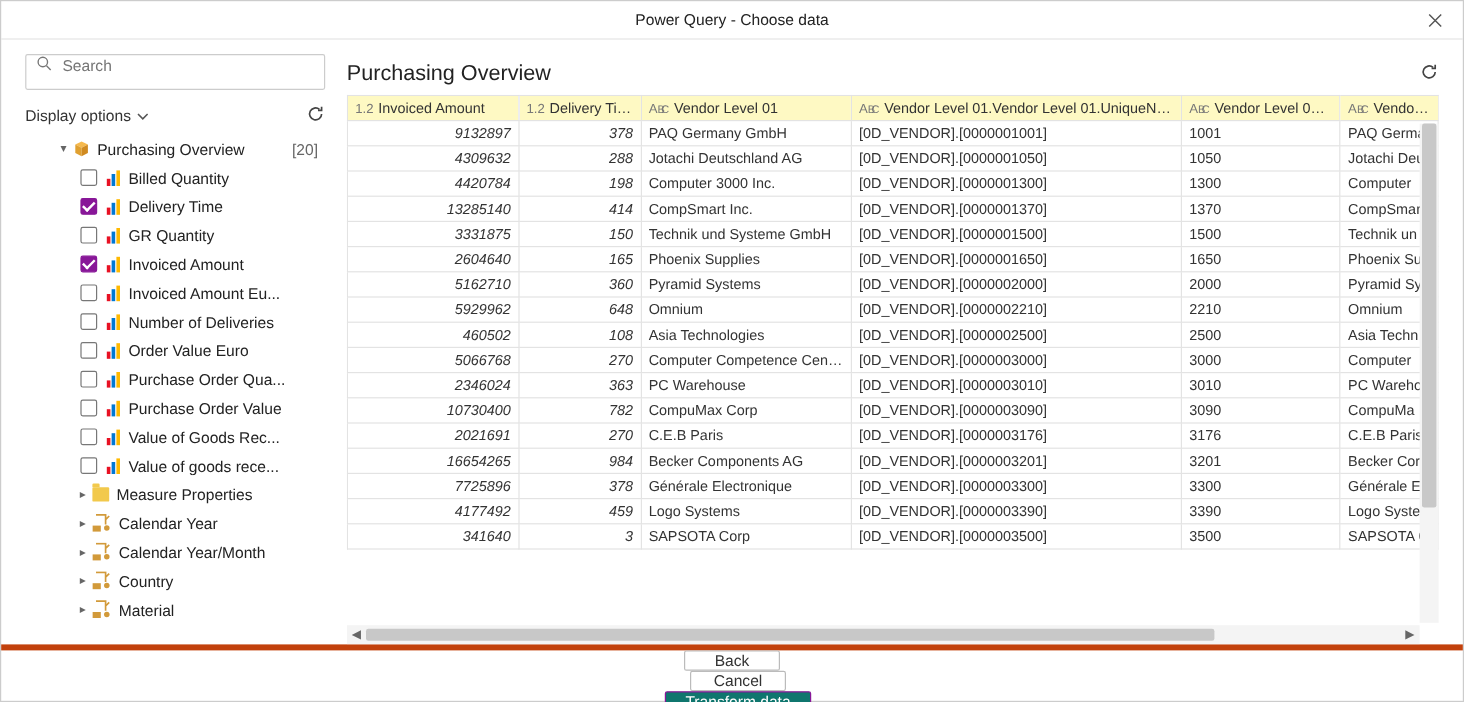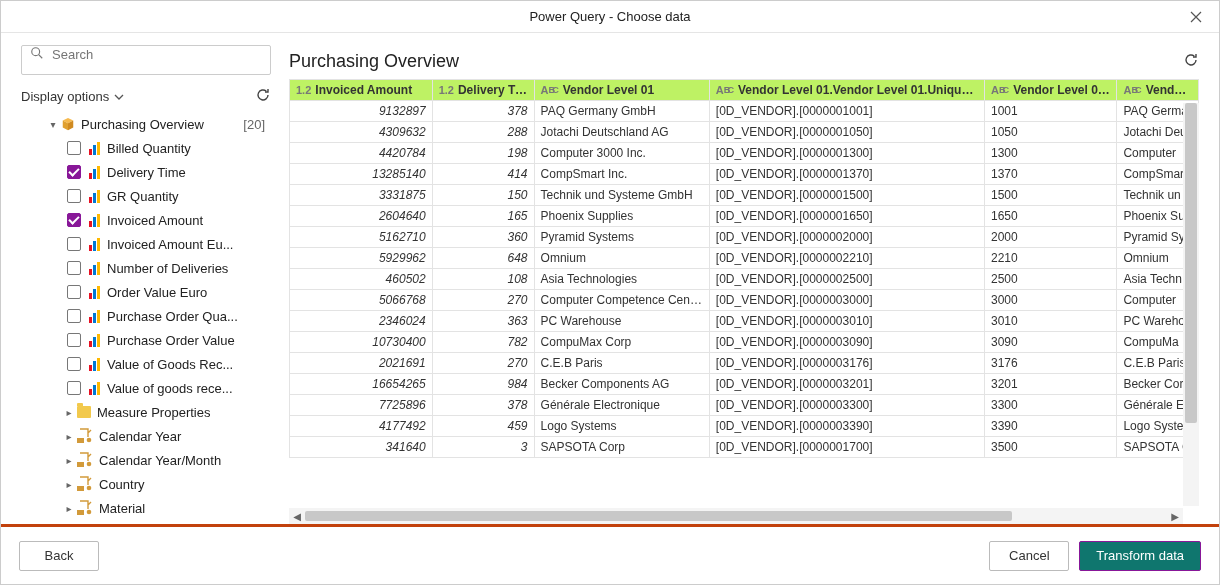--- a/index.html
+++ b/index.html
@@ -39,32 +39,32 @@
   .folder-icon::before { content:""; position:absolute; top:-3px; left:0; width:6px; height:3px; background:#f2c94c; border-radius:1px 1px 0 0; }
   .dim-icon { display:inline-flex; width:16px; height:16px; margin-right:6px; align-items:center; justify-content:center; color:#d29a3a; }
   .tree-label { overflow:hidden; text-overflow:ellipsis; flex:1; }
 
   .right-pane { flex:1; display:flex; flex-direction:column; padding-left:18px; overflow:hidden; }
   .right-header { display:flex; align-items:center; justify-content:space-between; height:32px; }
   .right-title { font-size:18px; color:#222; }
   .grid-wrap { flex:1; border:0; overflow:hidden; position:relative; margin-top:2px; }
   .grid { width:100%; border-collapse:collapse; table-layout:fixed; }
   .grid th, .grid td { border:1px solid #e3e3e3; height:21px; font-size:12px; padding:0 6px; overflow:hidden; text-overflow:ellipsis; white-space:nowrap; }
-  .grid th { background:#bef264; text-align:left; font-weight:700; color:#333; position:relative; }
+  .grid th { background:#fef9c3; text-align:left; font-weight:400; color:#333; position:relative; }
   .grid th .type { color:#777; margin-right:4px; font-size:11px; display:inline-flex; align-items:center; }
   .grid td.num { text-align:right; font-style:italic; color:#333; }
   .grid td.txt { text-align:left; color:#333; }
   .grid-scroll-v { position:absolute; right:0; top:24px; bottom:18px; width:16px; background:#f4f4f4; }
   .grid-scroll-v .thumb { position:absolute; left:2px; right:2px; top:0; height:320px; background:#c8c8c8; border-radius:2px; }
   .grid-scroll-h { position:absolute; left:0; right:16px; bottom:0; height:16px; background:#f4f4f4; display:flex; align-items:center; }
   .grid-scroll-h .arrow { width:16px; text-align:center; color:#666; font-size:10px; }
   .grid-scroll-h .track { flex:1; height:12px; position:relative; }
   .grid-scroll-h .thumb { position:absolute; top:1px; left:0; width:82%; height:10px; background:#c8c8c8; border-radius:2px; }
 
-  .footer { height:60px; border-top:3px solid #c2410c; display:flex; align-items:center; padding:0 18px; }
+  .footer { height:47px; border-top:5px solid #c2410c; display:flex; align-items:center; padding:0 18px;flex-direction:column; }
   .footer .spacer { flex:1; }
   .btn { height:30px; min-width:80px; padding:0 16px; font-size:13px; border:1px solid #bbb; background:#fff; color:#333; border-radius:2px; margin-left:10px; display:inline-flex; align-items:center; justify-content:center; cursor:default; }
   .btn.primary { background:#0f766e; border-color:#881798; color:#fff; }
   .btn.back { margin-left:0; }
 
   ::-webkit-scrollbar { width:14px; height:14px; }
   ::-webkit-scrollbar-thumb { background:#c8c8c8; border:3px solid #fff; border-radius:8px; }
 </style>
 </head>
 <body>
@@ -426,21 +426,21 @@
                 <td class="num">459</td>
                 <td class="txt">Logo Systems</td>
                 <td class="txt">[0D_VENDOR].[0000003390]</td>
                 <td class="txt">3390</td>
                 <td class="txt">Logo Syste</td>
               </tr>
               <tr>
                 <td class="num">341640</td>
                 <td class="num">3</td>
                 <td class="txt">SAPSOTA Corp</td>
-                <td class="txt">[0D_VENDOR].[0000001700]</td>
+                <td class="txt">[0D_VENDOR].[0000003500]</td>
                 <td class="txt">3500</td>
                 <td class="txt">SAPSOTA C</td>
               </tr>
             </tbody>
           </table>
         <div class="grid-scroll-v">
             <div class="thumb"></div>
           </div>
         <div class="grid-scroll-h">
           <div class="arrow">◀</div>

